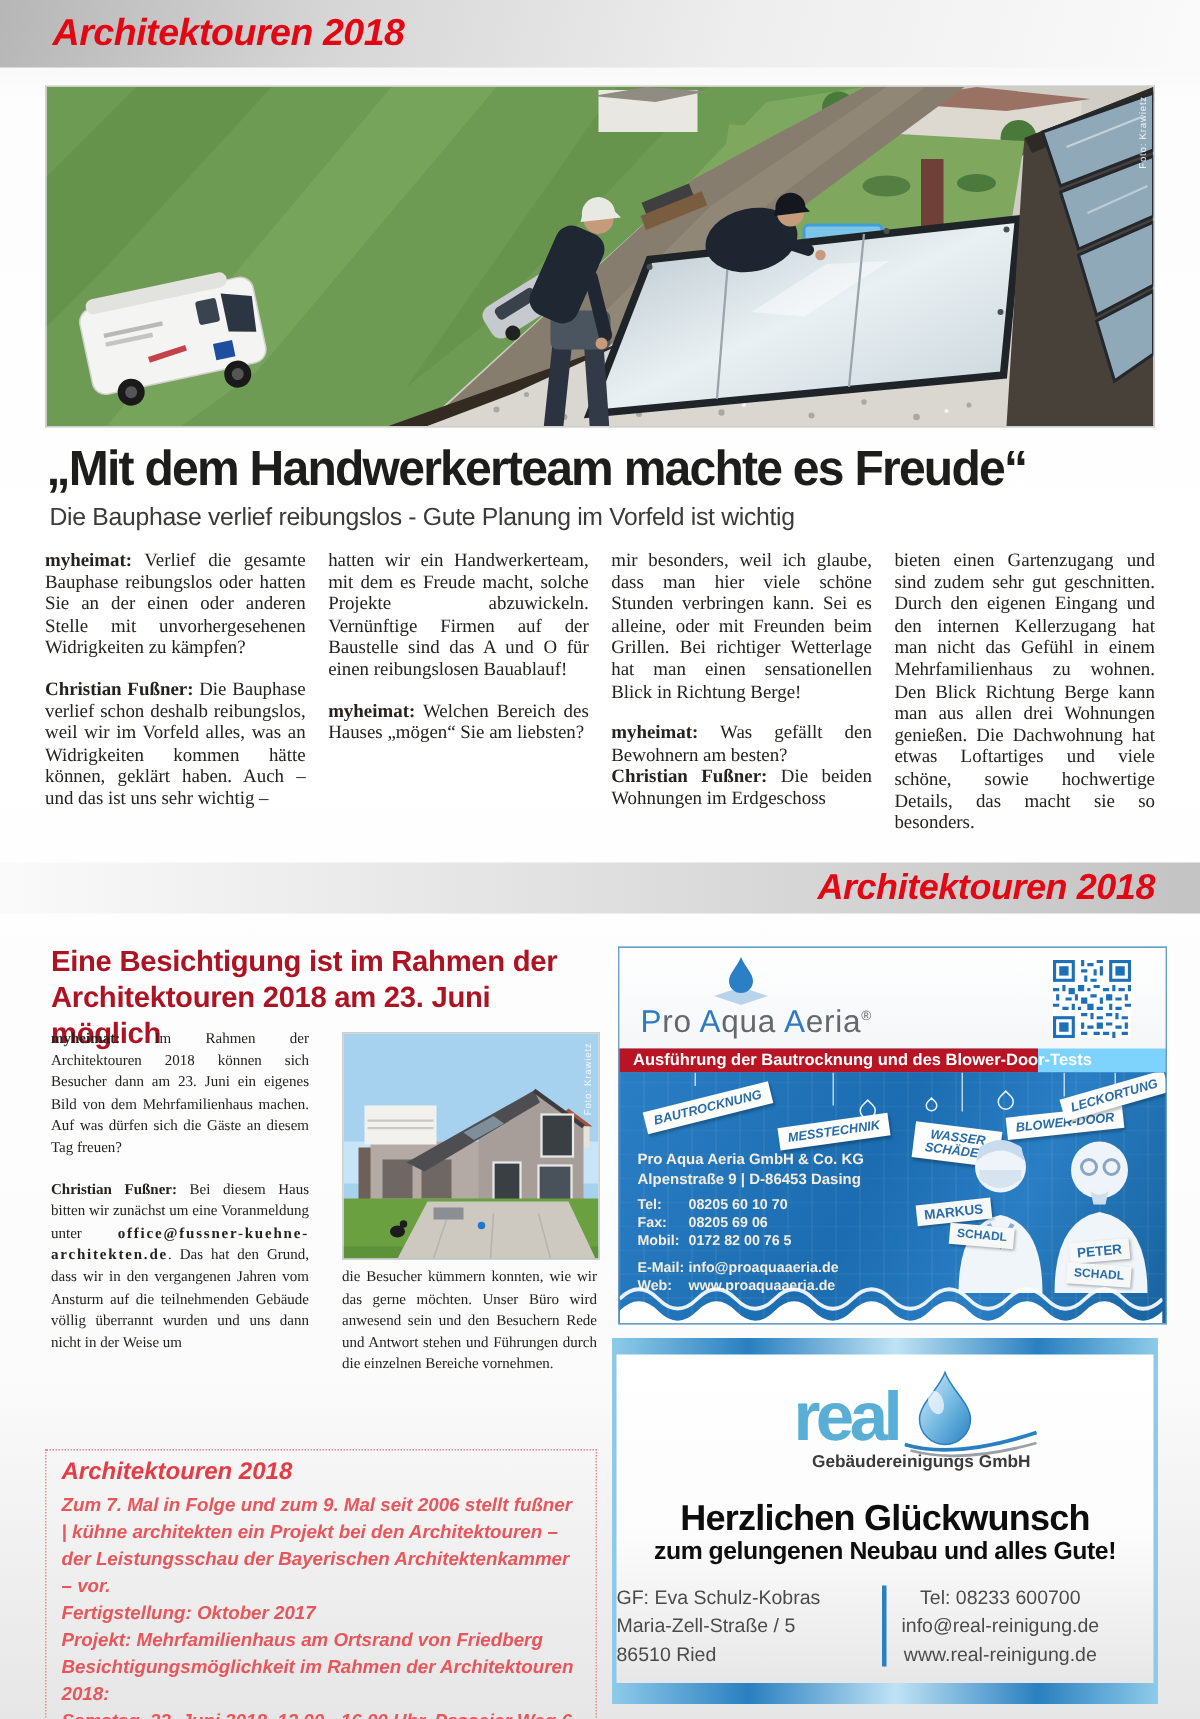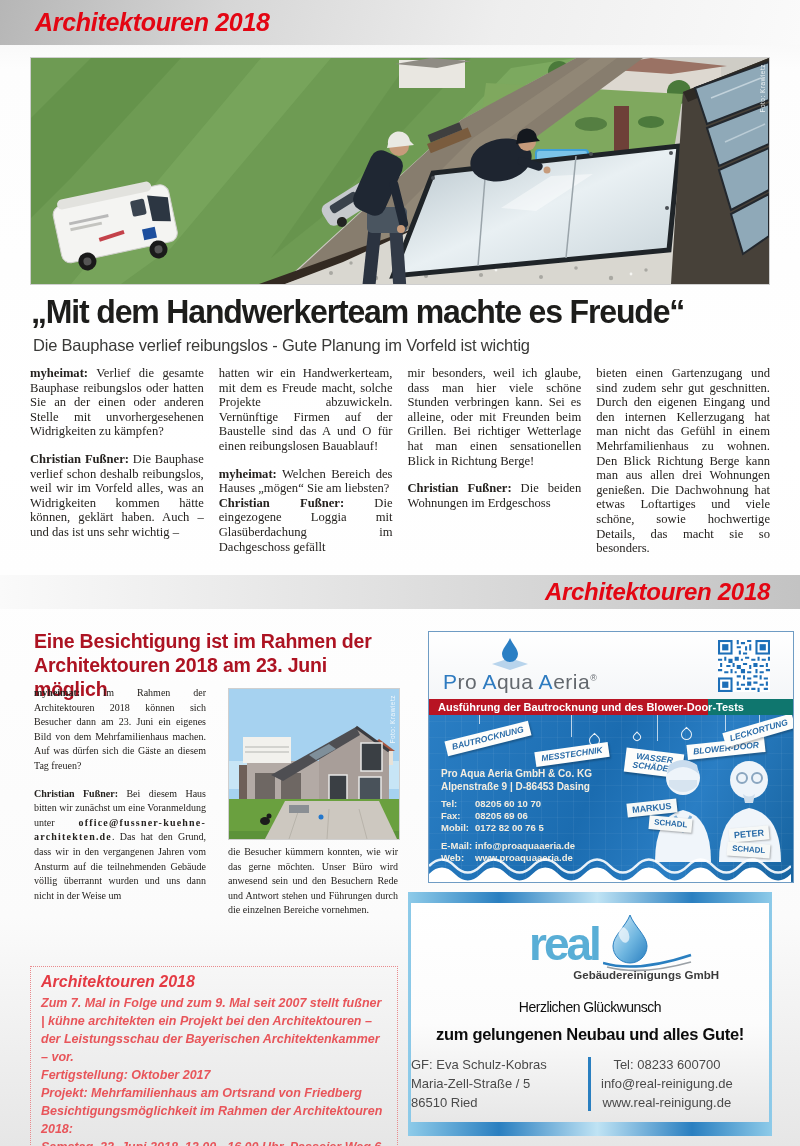--- a/index.html
+++ b/index.html
@@ -42,21 +42,21 @@
   .email{font-weight:700;letter-spacing:1.2px;overflow-wrap:anywhere;color:#25221f;text-decoration:none;}
   .photo2{left:228px;top:688px;width:170px;height:150px;}
   .s2col2{left:228px;top:845px;width:170px;}
   
   .infobox{left:30px;top:966px;width:346px;padding:6px 10px 8px 10px;
     border:1.5px dotted #e98a8d;font-family:"Liberation Sans",sans-serif;
     font-style:italic;font-weight:700;color:#e8555a;}
   .infobox .ib-title{font-size:16px;color:#e43b44;margin-bottom:3px;}
   .infobox .ib-line{font-size:12.5px;line-height:18px;}
   
-  .adpro{left:428px;top:631px;width:364px;height:250px;border:1px solid #6f9cc4;background:#0f766e;}
+  .adpro{left:412px;top:631px;width:364px;height:250px;border:1px solid #6f9cc4;background:#7dd3fc;}
   .pa-top{position:absolute;top:0;left:0;width:100%;height:67px;background:linear-gradient(180deg,#ffffff,#f4f6f8);}
   .pa-drop-logo{position:absolute;left:62px;top:5px;}
   .pa-brand{position:absolute;left:14px;top:38px;font-family:"Liberation Sans",sans-serif;
     font-size:21px;letter-spacing:.5px;color:#63686e;}
   .pa-brand .ini{color:#2e7bc0;}
   .pa-brand sup{font-size:9px;color:#63686e;}
   .pa-qr{position:absolute;right:23px;top:8px;}
   .pa-banner{position:absolute;top:67px;left:0;width:270px;height:16px;background:#b81423;
     color:#fff;font-family:"Liberation Sans",sans-serif;font-weight:700;font-size:11px;
     line-height:16px;padding-left:9px;white-space:nowrap;}
@@ -83,23 +83,23 @@
   .pa-waves{position:absolute;left:0;bottom:0;}
   
   .adreal{left:408px;top:892px;width:364px;height:244px;
     background:linear-gradient(90deg,#8ecbe9,#2a7fc0 25%,#bfe3f4 52%,#2a7fc0 78%,#8ecbe9);}
   .real-inner{position:absolute;left:3px;right:3px;top:11px;bottom:14px;
     background:linear-gradient(180deg,#ffffff 0%,#fcfcfc 55%,#e7e7e7 100%);}
   .real-logo{position:absolute;left:118px;top:14px;font-family:"Liberation Sans",sans-serif;
     font-weight:700;font-size:46px;letter-spacing:-3px;color:#59aed6;}
   .real-dropwrap{position:absolute;left:192px;top:10px;}
   .real-sub{position:absolute;left:0;top:66px;width:276px;text-align:right;
-    font-family:"Liberation Sans",sans-serif;font-weight:700;font-size:11.5px;color:#3b3b3b;margin-left:32px;}
+    font-family:"Liberation Sans",sans-serif;font-weight:700;font-size:11.5px;color:#3b3b3b;}
   .real-h1{position:absolute;left:0;top:96px;width:100%;text-align:center;
-    font-family:"Liberation Sans",sans-serif;font-weight:400;font-size:14px;color:#0d0d0d;letter-spacing:-0.5px;}
+    font-family:"Liberation Sans",sans-serif;font-weight:700;font-size:24px;color:#0d0d0d;letter-spacing:-0.5px;}
   .real-h2{position:absolute;left:0;top:122px;width:100%;text-align:center;
     font-family:"Liberation Sans",sans-serif;font-weight:700;font-size:16.5px;color:#0d0d0d;letter-spacing:-0.3px;}
   .real-contact-l{position:absolute;left:0;top:152px;width:168px;text-align:left;
     font-family:"Liberation Sans",sans-serif;font-size:13px;line-height:19px;color:#4a4a4a;}
   .real-div{position:absolute;left:177px;top:154px;width:3px;height:54px;background:#2a7fc0;}
   .real-contact-r{position:absolute;left:190px;top:152px;text-align:center;
     font-family:"Liberation Sans",sans-serif;font-size:13px;line-height:19px;color:#4a4a4a;}
   .real-contact-r a,.real-contact-l a{color:#4a4a4a;text-decoration:none;}
 </style>
 </head>
@@ -246,24 +246,24 @@
 <div class="a subtitle">Die Bauphase verlief reibungslos - Gute Planung im Vorfeld ist wichtig</div>
 
 <div class="a cols">
   <div class="col">
     <p class="par"><span class="lead">myheimat:</span><span> Verlief die gesamte Bauphase reibungslos oder hatten Sie an der einen oder anderen Stelle mit unvorhergesehenen Widrigkeiten zu kämpfen?</span></p>
     <p class="par tight"><span class="lead">Christian Fußner:</span><span> Die Bauphase verlief schon deshalb reibungslos, weil wir im Vorfeld alles, was an Widrigkeiten kommen hätte können, geklärt haben. Auch – und das ist uns sehr wichtig –</span></p>
   </div>
   <div class="col">
     <p class="par"><span>hatten wir ein Handwerkerteam, mit dem es Freude macht, solche Projekte abzuwickeln. Vernünftige Firmen auf der Baustelle sind das A und O für einen reibungslosen Bauablauf!</span></p>
     <p class="par tight"><span class="lead">myheimat:</span><span> Welchen Bereich des Hauses „mögen“ Sie am liebsten?</span></p>
-    <p class="par tight"><span class="lead">Christian Fußner:</span><span> Die eingezogene Loggia mit Glasüberdachung im Dachgeschoss gefällt</span></p>
   </div>
   <div class="col">
     <p class="par"><span>mir besonders, weil ich glaube, dass man hier viele schöne Stunden verbringen kann. Sei es alleine, oder mit Freunden beim Grillen. Bei richtiger Wetterlage hat man einen sensationellen Blick in Richtung Berge!</span></p>
+    <p class="par tight"><span class="lead">myheimat:</span><span> Was gefällt den Bewohnern am besten?</span></p>
     <p class="par tight"><span class="lead">Christian Fußner:</span><span> Die beiden Wohnungen im Erdgeschoss</span></p>
   </div>
   <div class="col">
     <p class="par tight"><span>bieten einen Gartenzugang und sind zudem sehr gut geschnitten. Durch den eigenen Eingang und den internen Kellerzugang hat man nicht das Gefühl in einem Mehrfamilienhaus zu wohnen. Den Blick Richtung Berge kann man aus allen drei Wohnungen genießen. Die Dachwohnung hat etwas Loftartiges und viele schöne, sowie hochwertige Details, das macht sie so besonders.</span></p>
   </div>
 </div>
 
 <div class="a bar2">
   <div class="a bartxt">Architektouren 2018</div>
 </div>
@@ -317,21 +317,21 @@
   </svg>
   <div class="a credit">Foto: Krawietz</div>
 </div>
 
 <div class="a s2col2">
   <p class="par tight"><span>die Besucher kümmern konnten, wie wir das gerne möchten. Unser Büro wird anwesend sein und den Besuchern Rede und Antwort stehen und Führungen durch die einzelnen Bereiche vornehmen.</span></p>
 </div>
 
 <div class="a infobox">
   <div class="ib-title">Architektouren 2018</div>
-  <div class="ib-line">Zum 7. Mal in Folge und zum 9. Mal seit 2007 stellt fußner | kühne architekten ein Projekt bei den Architektouren – der Leistungsschau der Bayerischen Architektenkammer – vor.</div>
+  <div class="ib-line">Zum 7. Mal in Folge und zum 9. Mal seit 2006 stellt fußner | kühne architekten ein Projekt bei den Architektouren – der Leistungsschau der Bayerischen Architektenkammer – vor.</div>
   <div class="ib-line">Fertigstellung: Oktober 2017</div>
   <div class="ib-line">Projekt: Mehrfamilienhaus am Ortsrand von Friedberg</div>
   <div class="ib-line">Besichtigungsmöglichkeit im Rahmen der Architektouren 2018:</div>
   <div class="ib-line">Samstag, 23. Juni 2018, 13.00 - 16.00 Uhr, Passeier Weg 6, 86316 Friedberg</div>
 </div>
 
 <div class="a adpro">
   <div class="pa-top">
     <svg class="pa-drop-logo" width="38" height="34" viewBox="0 0 38 34">
       <polygon points="1,27 19,21 37,27 19,33" fill="#b8d4ec"></polygon>

